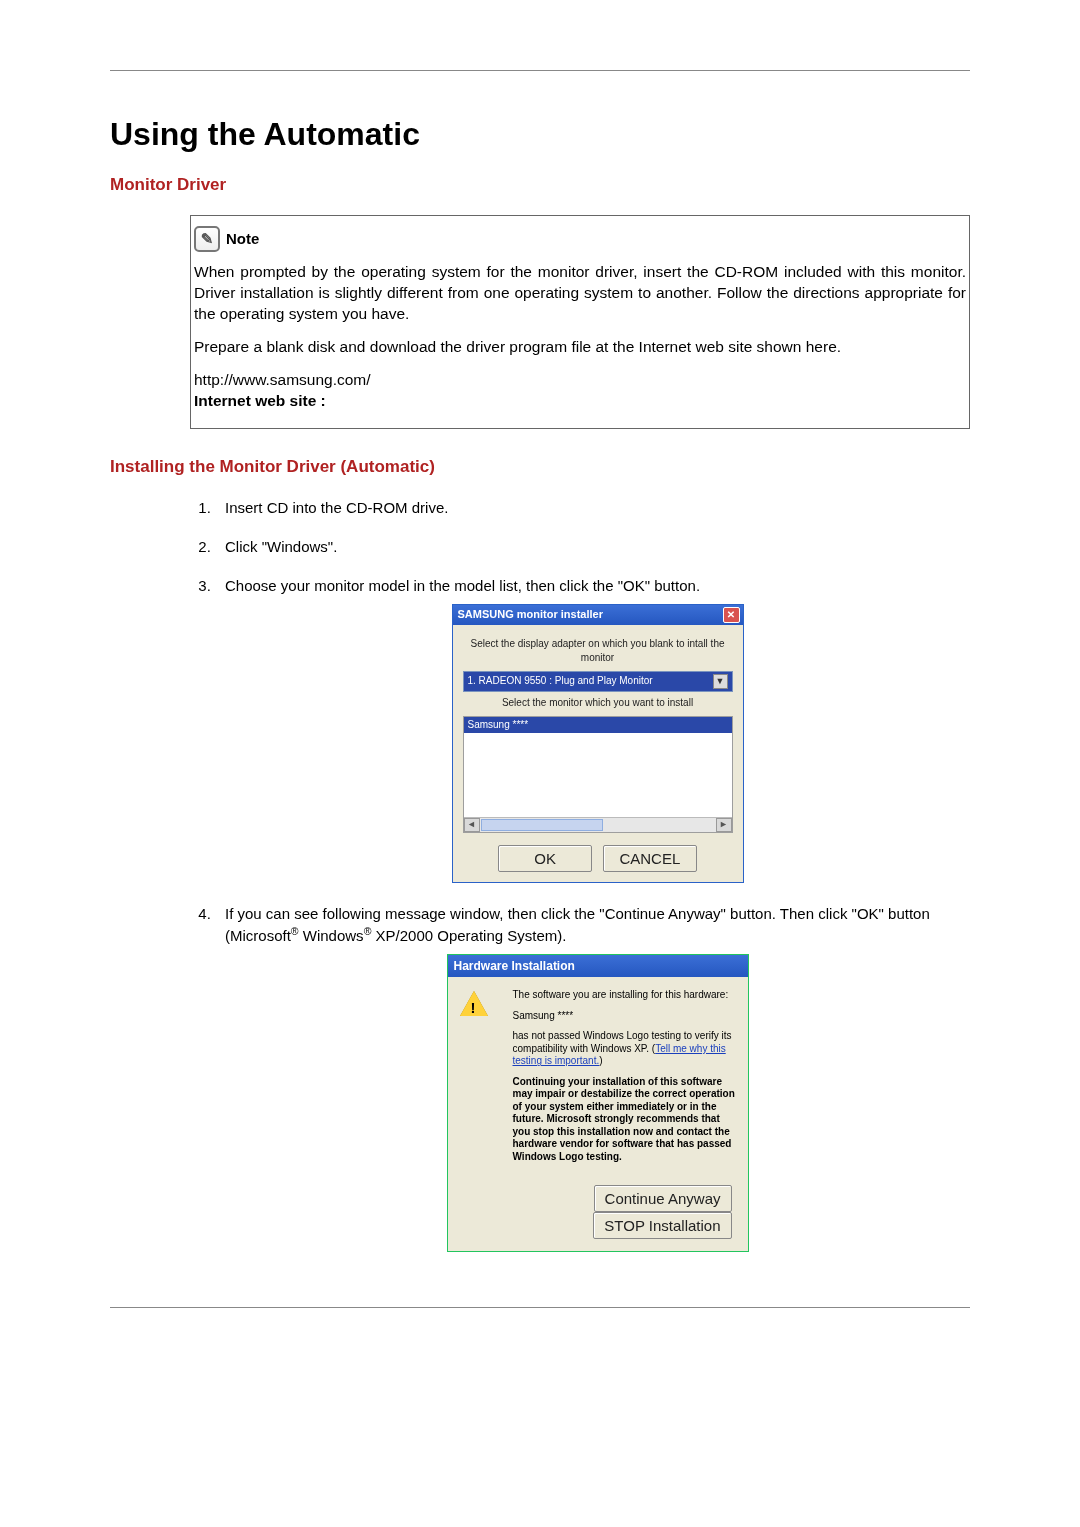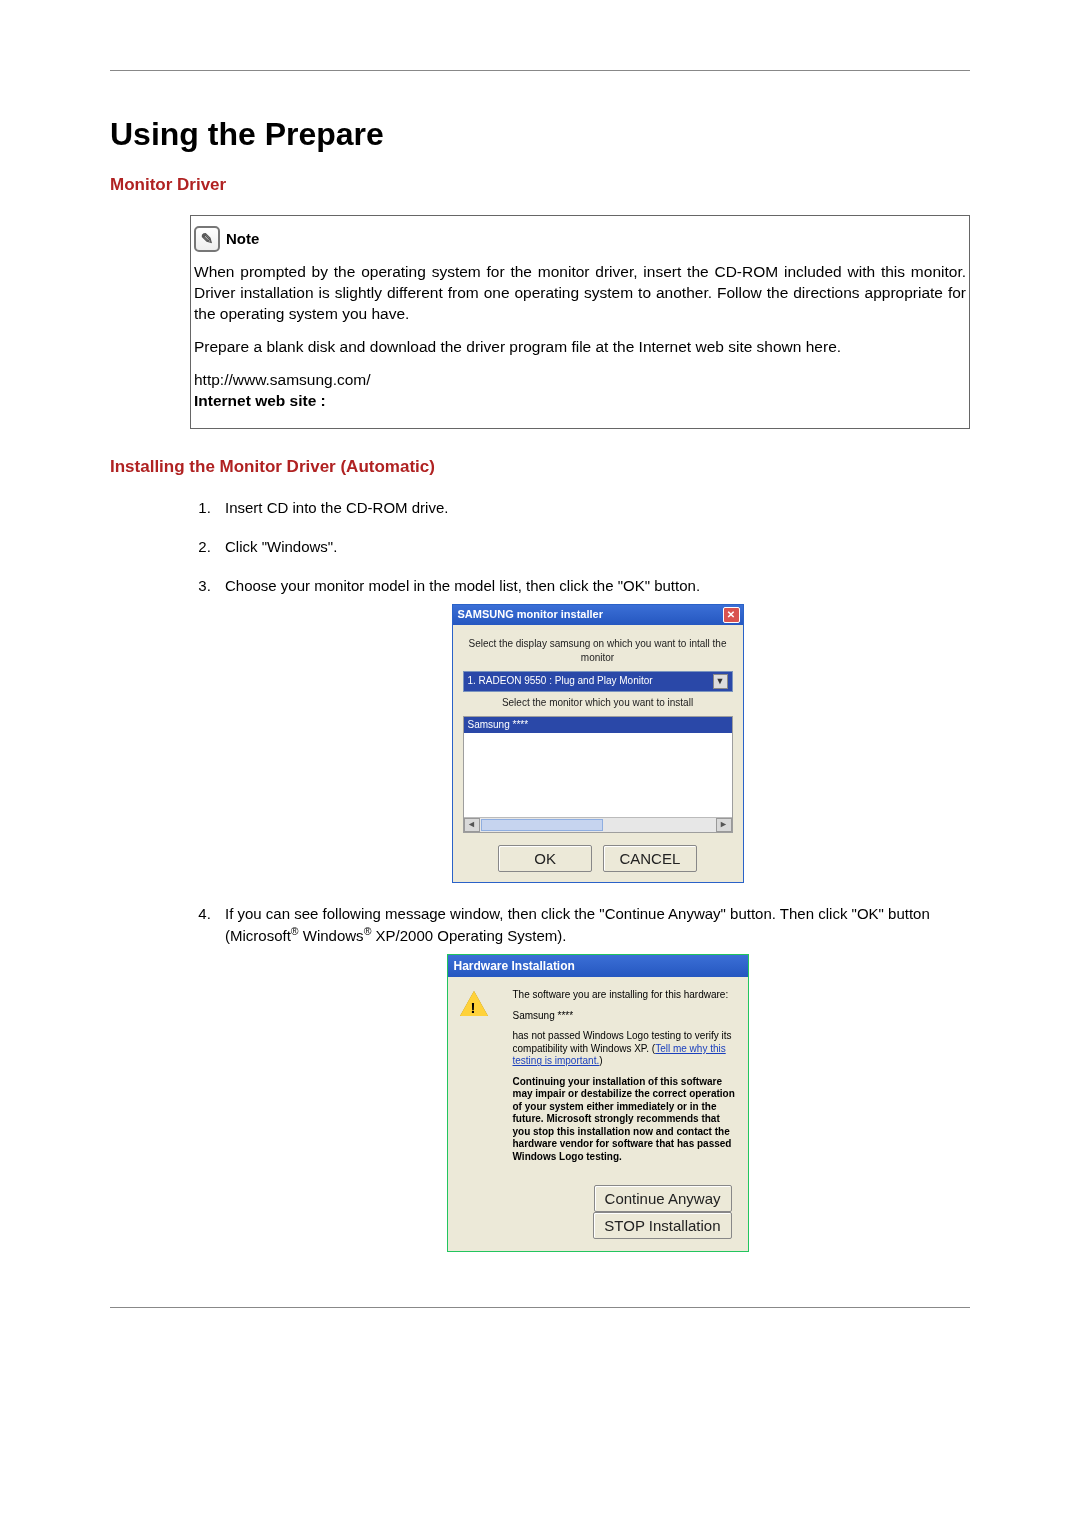--- a/index.html
+++ b/index.html
@@ -226,21 +226,21 @@
   .link { color: #1a3fbd; text-decoration: underline; }
   .hw-btn-row { text-align: right; padding: 6px 12px 12px 12px; }
   sup { font-size: 0.7em; }
 </style>
 </head>
 <body>
 
 <div class="page">
   <hr class="hr-top">
 
-  <h1>Using the Prepare</h1>
+  <h1>Using the Automatic</h1>
 
   <h2 class="red">Monitor Driver</h2>
 
   <div class="note-box">
     <div class="note-head">
       <span class="note-icon">✎</span>
       <span>Note</span>
     </div>
     <p>When prompted by the operating system for the monitor driver, insert the CD-ROM included with this monitor. Driver installation is slightly different from one operating system to another. Follow the directions appropriate for the operating system you have.</p>
     <p>Prepare a blank disk and download the driver program file at the Internet web site shown here.</p>
@@ -256,21 +256,21 @@
     <li>
       <span>Choose your monitor model in the model list, then click the "OK" button.</span>
       <div class="figure">
 
         <div class="inst-win">
           <div class="inst-title">
             <span>SAMSUNG monitor installer</span>
             <span class="close-btn">✕</span>
           </div>
           <div class="inst-body">
-            <div class="lbl">Select the display samsung on which you want to intall the monitor</div>
+            <div class="lbl">Select the display adapter on which you blank to intall the monitor</div>
             <div class="combo">
               <span>1. RADEON 9550 : Plug and Play Monitor</span>
               <span class="arrow">▼</span>
             </div>
             <div class="lbl">Select the monitor which you want to install</div>
             <div class="listbox">
               <div class="sel">Samsung ****</div>
               <div class="hscroll">
                 <span class="sbtn">◄</span>
                 <span class="thumb"></span>

